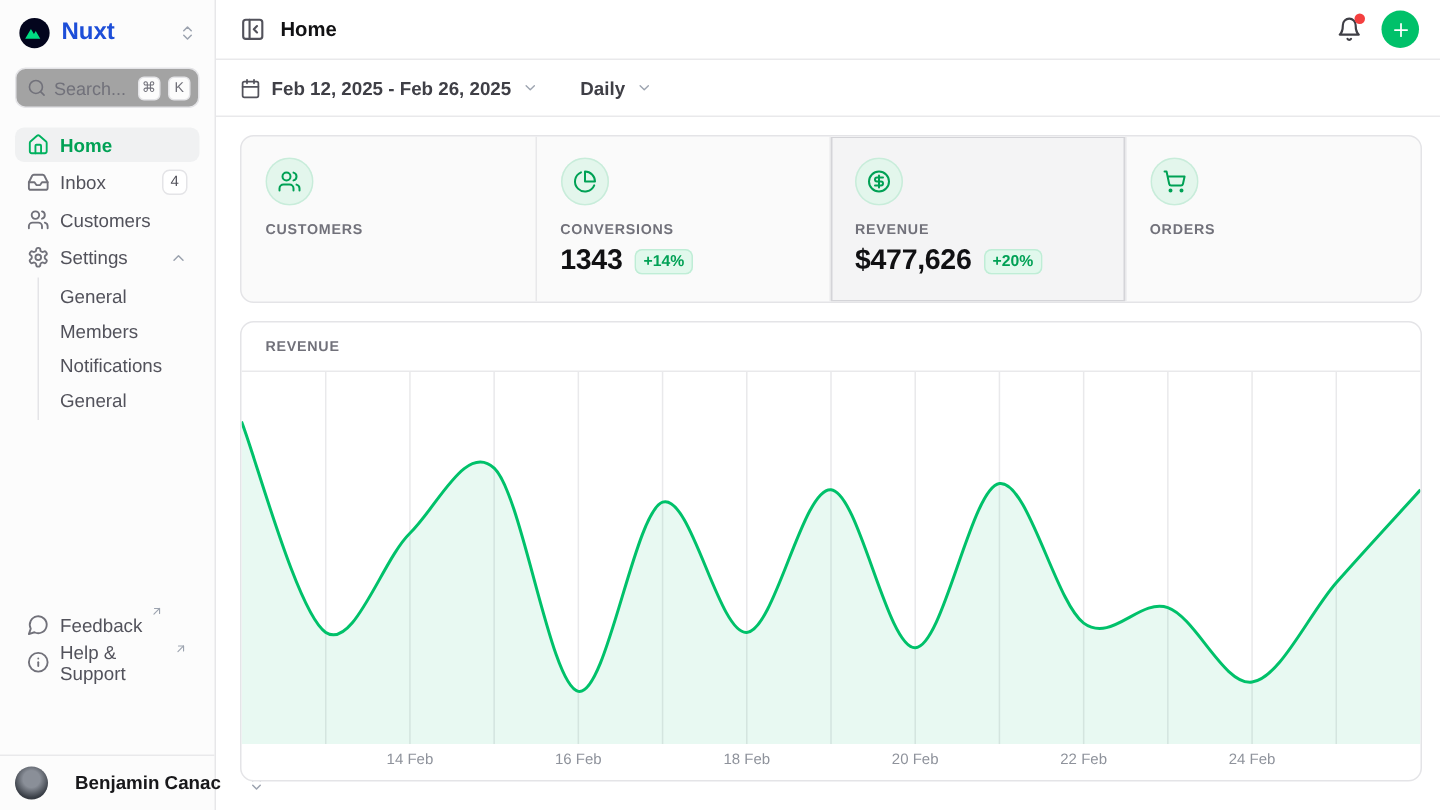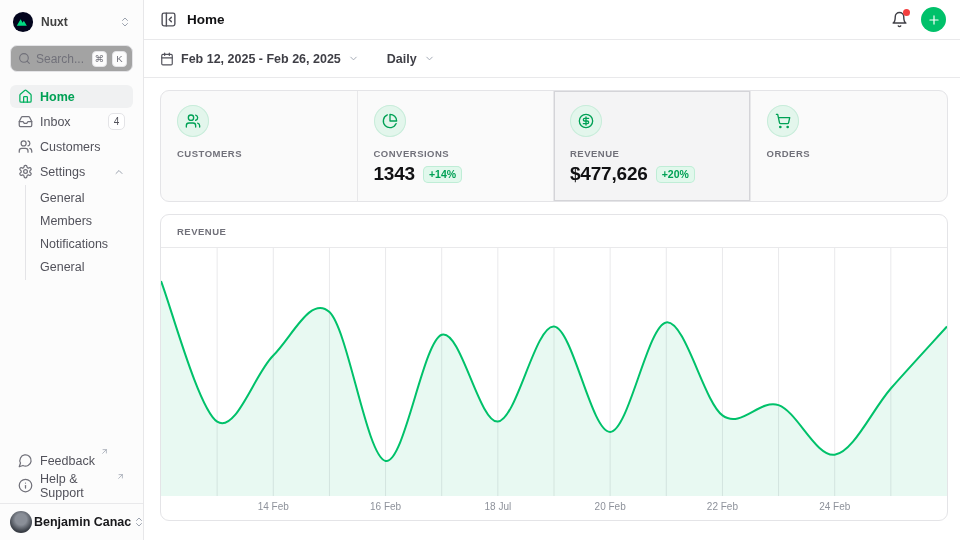--- a/index.html
+++ b/index.html
@@ -14,21 +14,21 @@
   .app { display:flex; width:960px; height:540px; }
 
   
   .sidebar {
     width:144px; flex:0 0 144px; background:#fcfcfc;
     border-right:1px solid #e7e7e9; display:flex; flex-direction:column;
   }
   .sb-main { flex:1; display:flex; flex-direction:column; padding:8px 10px 6px; min-height:0; }
   .workspace { display:flex; align-items:center; gap:7px; padding:3px 2px; border-radius:6px; cursor:pointer; margin-bottom:9px; }
   .ws-logo { width:22px; height:22px; flex:0 0 22px; }
-  .ws-name { font-weight:700; font-size:12px; color:#404040;text-align:right; }
+  .ws-name { font-weight:700; font-size:16px; color:#1d4ed8;text-align:right; }
   .ws-caret { margin-left:auto; color:#9ca3af; }
 
   .searchbox {
     display:flex; align-items:center; gap:5px; height:27px;
     border:1px solid #e4e4e7; border-radius:7px; background:#a3a3a3;
     padding:0 5px 0 7px; margin-bottom:13px; color:#71717a;
   }
   .searchbox input {
     border:none; outline:none; background:transparent; flex:1; min-width:0;
     font-family:inherit; font-size:12px; color:#52525b;
@@ -59,21 +59,21 @@
     margin-left:15px; border-left:1px solid #e4e4e7;
     display:flex; flex-direction:column; gap:1px; padding:2px 0;
   }
   .nav-child { height:22px; display:flex; align-items:center; padding:0 8px 0 14px; color:#52525b; border-radius:6px; cursor:pointer; }
 
   .sb-footer { margin-top:auto; display:flex; flex-direction:column; gap:2px; }
   .ext-arrow { color:#9ca3af; align-self:flex-start; margin:-2px 0 0 -2px; }
 
   .user-bar {
     border-top:1px solid #e9e9eb; padding:7px 10px;
-    display:flex; align-items:center; gap:2px; cursor:pointer;
+    display:flex; align-items:center; gap:18px; cursor:pointer;margin-top:44px;
   }
   .avatar {
     width:22px; height:22px; border-radius:50%;
     background:radial-gradient(circle at 50% 38%, #8a8f98 0 32%, #3a3f47 70%, #23262b 100%);
     flex:0 0 22px;
   }
   .user-name { font-weight:600; font-size:12.5px; color:#18181b; white-space:nowrap; }
   .user-caret { margin-left:auto; color:#9ca3af; }
 
   
@@ -411,21 +411,21 @@
                 <line x1="676.2857142857143" x2="676.2857142857143" y1="0" y2="248" stroke="#e9e9eb" vector-effect="non-scaling-stroke"></line>
                 <line x1="732.6428571428571" x2="732.6428571428571" y1="0" y2="248" stroke="#e9e9eb" vector-effect="non-scaling-stroke"></line>
               </g>
             <path id="area-path" d="M0,33.06666666666666C9.4,56.5 37.6,161.2 56.4,173.6C75.1,186.0 93.9,125.7 112.7,107.5C131.5,89.2 150.3,46.5 169.1,64.1C187.9,81.6 206.6,209.1 225.4,212.9C244.2,216.7 263.0,93.3 281.8,86.8C300.6,80.3 319.4,175.0 338.1,173.6C356.9,172.2 375.7,76.8 394.5,78.5C413.3,80.3 432.1,184.6 450.9,183.9C469.6,183.2 488.4,77.2 507.2,74.4C526.0,71.6 544.8,153.6 563.6,167.4C582.4,181.2 601.1,150.5 619.9,157.1C638.7,163.6 657.5,209.4 676.3,206.7C695.1,203.9 713.9,161.9 732.6,140.5C751.4,119.2 779.6,88.9 789.0,78.5L789,248L0,248Z" fill="rgba(0,193,106,0.09)"></path>
             <path id="line-path" vector-effect="non-scaling-stroke" d="M0,33.06666666666666C9.4,56.5 37.6,161.2 56.4,173.6C75.1,186.0 93.9,125.7 112.7,107.5C131.5,89.2 150.3,46.5 169.1,64.1C187.9,81.6 206.6,209.1 225.4,212.9C244.2,216.7 263.0,93.3 281.8,86.8C300.6,80.3 319.4,175.0 338.1,173.6C356.9,172.2 375.7,76.8 394.5,78.5C413.3,80.3 432.1,184.6 450.9,183.9C469.6,183.2 488.4,77.2 507.2,74.4C526.0,71.6 544.8,153.6 563.6,167.4C582.4,181.2 601.1,150.5 619.9,157.1C638.7,163.6 657.5,209.4 676.3,206.7C695.1,203.9 713.9,161.9 732.6,140.5C751.4,119.2 779.6,88.9 789.0,78.5" stroke="#00c16a" stroke-width="2" fill="none"></path>
           </svg>
         </div>
         <div class="x-axis" id="x-axis">
             <span class="x-label" style="left: 14.2857%;">14 Feb</span>
             <span class="x-label" style="left: 28.5714%;">16 Feb</span>
-            <span class="x-label" style="left: 42.8571%;">18 Jul</span>
+            <span class="x-label" style="left: 42.8571%;">18 Feb</span>
             <span class="x-label" style="left: 57.1429%;">20 Feb</span>
             <span class="x-label" style="left: 71.4286%;">22 Feb</span>
             <span class="x-label" style="left: 85.7143%;">24 Feb</span>
           </div>
       </div>
 
     </div>
   </main>
 </div>
 

